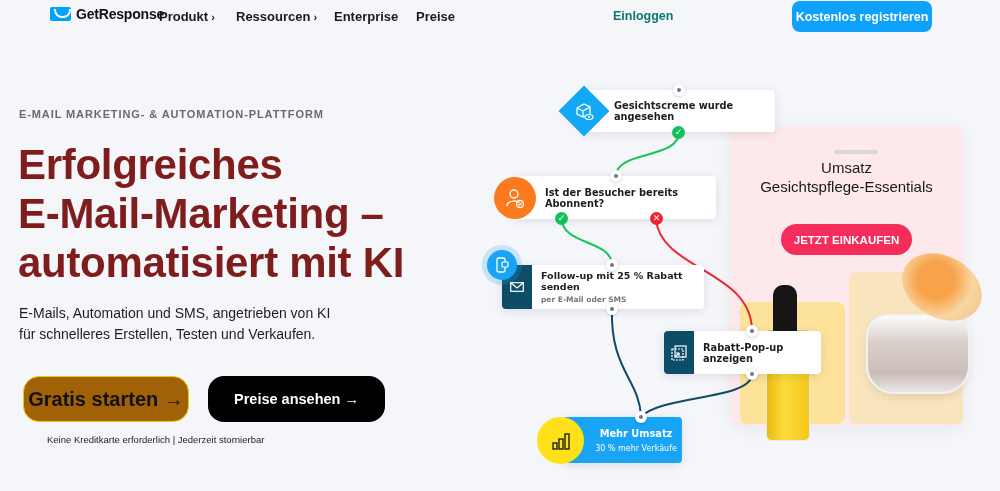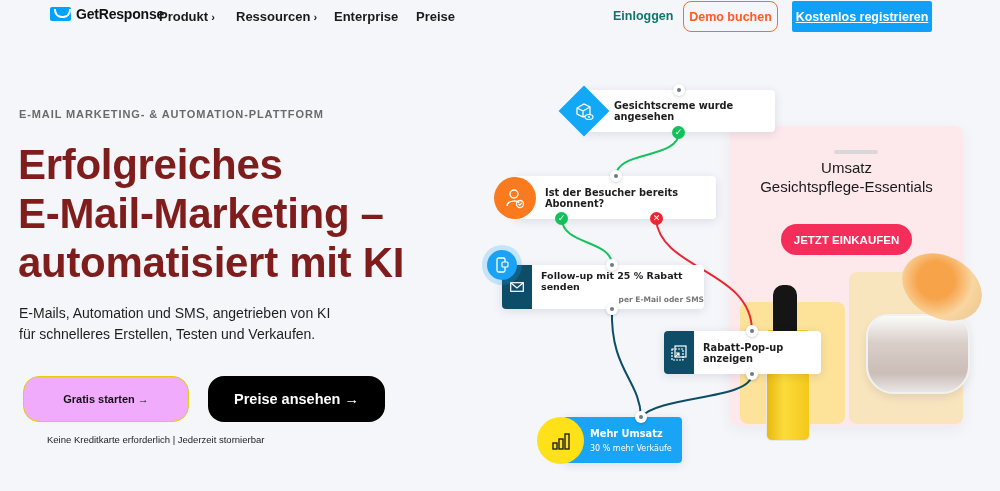--- a/index.html
+++ b/index.html
@@ -8,26 +8,26 @@
 
   .nav { position: absolute; top: 0; left: 0; width: 1000px; height: 32px; }
   .logo { position: absolute; left: 21px; top: 6px; display: flex; align-items: center; gap: 5px; padding-left: 29px; }
   .logo-mark { width: 21px; height: 14px; background: #00a2ff; border-radius: 2px; position: relative; }
   .logo-mark::after { content: ""; position: absolute; left: 4px; top: 2px; width: 13px; height: 7px; border: 2px solid #fff; border-top: none; border-radius: 0 0 8px 8px; }
   .logo-text { font-size: 14px; font-weight: 600; color: #111; letter-spacing: -0.2px; }
   .nav-item { position: absolute; top: 9px; font-size: 13px; font-weight: 600; color: #1a1a1a; }
   .nav-item .chev { font-size: 11px; margin-left: 3px; }
   .login { position: absolute; left: 613px; top: 9px; font-size: 12.5px; font-weight: 700; color: #0f766e; }
   .demo-btn { position: absolute; left: 683px; top: 1px; width: 95px; height: 31px; border: 1.5px solid #ff6b2c; border-radius: 8px; color: #ff5a1f; font-size: 12.5px; font-weight: 700; display: flex; align-items: center; justify-content: center; background: transparent; }
-  .reg-btn { position: absolute; left: 792px; top: 1px; width: 140px; height: 31px; border-radius: 2px; background: #0fa0fa; color: #fff; font-size: 12.5px; font-weight: 700; display: flex; align-items: center; justify-content: center; text-decoration: underline; }
+  .reg-btn { position: absolute; left: 792px; top: 1px; width: 140px; height: 31px; border-radius: 8px; background: #0fa0fa; color: #fff; font-size: 12.5px; font-weight: 700; display: flex; align-items: center; justify-content: center; }
 
   .eyebrow { position: absolute; left: 19px; top: 108px; font-size: 11px; font-weight: 700; letter-spacing: 0.9px; color: #6a6a6a; }
   .headline { position: absolute; left: 18px; top: 140px; font-size: 42px; font-weight: 700; line-height: 49px; color: #7f1d1d; letter-spacing: -0.3px; }
   .sub { position: absolute; left: 19px; top: 303px; font-size: 14px; line-height: 21px; color: #1e1e1e; }
-  .btn-yellow { position: absolute; left: 23px; top: 376px; width: 166px; height: 46px; border-radius: 16px; background: #f0abfc; border: 1px solid #e3cf00; font-size: 11px; font-weight: 700; color: #111; display: flex; align-items: center; justify-content: center; }
+  .btn-yellow { position: absolute; left: 23px; top: 376px; width: 166px; height: 46px; border-radius: 16px; background: #a16207; border: 1px solid #e3cf00; font-size: 20px; font-weight: 700; color: #111; display: flex; align-items: center; justify-content: center; }
   .btn-black { position: absolute; left: 208px; top: 376px; width: 177px; height: 46px; border-radius: 16px; background: #000; font-size: 14.5px; font-weight: 700; color: #fff; display: flex; align-items: center; justify-content: center; }
   .fine { position: absolute; left: 19px; top: 434px; font-size: 9.5px; color: #222; margin-left: 28px; }
 
   
   .promo { position: absolute; left: 730px; top: 126px; width: 233px; height: 300px; border-radius: 8px; background: #fde9eb; overflow: hidden; box-shadow: 0 4px 16px rgba(0,0,0,0.05); }
   .promo-handle { position: absolute; left: 104px; top: 24px; width: 44px; height: 4px; border-radius: 2px; background: #d8d8d8; }
   .promo-title { position: absolute; top: 32px; width: 100%; text-align: center; font-size: 15px; line-height: 19px; color: #1a1a1a; }
   .promo-disc { position: absolute; top: 70px; width: 100%; text-align: center; font-size: 17px; font-weight: 700; color: #f5275a; }
   .promo-btn { position: absolute; left: 51px; top: 98px; width: 131px; height: 31px; border-radius: 16px; background: #f52d5b; color: #fff; font-size: 11.5px; font-weight: 700; display: flex; align-items: center; justify-content: center; }
   .tile1 { position: absolute; left: 10px; top: 176px; width: 105px; height: 122px; border-radius: 8px; background: #fde29a; }
@@ -40,26 +40,26 @@
   .jar { position: absolute; left: 866px; top: 300px; width: 104px; height: 90px; }
   .jar .lid { position: absolute; left: 34px; top: -44px; width: 84px; height: 62px; border-radius: 50%; background: radial-gradient(circle at 40% 45%, #f7a34a 30%, #f9d5a0 60%, #e8c48d); transform: rotate(28deg); }
   .jar .glass { position: absolute; left: 0; top: 14px; width: 104px; height: 80px; border-radius: 22px 22px 28px 28px; background: linear-gradient(180deg,#fbfbfb 0%, #d9cfc9 35%, #cbbdb8 75%, #e9e6e5 100%); border: 2px solid #f1f1f1; box-shadow: 0 4px 8px rgba(0,0,0,0.08); }
 
   .flow { position: absolute; left: 0; top: 0; width: 1000px; height: 491px; pointer-events: none; }
 
   .node { position: absolute; background: #fff; border-radius: 4px; box-shadow: 0 2px 10px rgba(30,40,70,0.12); display: flex; align-items: center; font-family: "DejaVu Sans", sans-serif; font-weight: 700; color: #1d1d1d; }
   .n1 { left: 582px; top: 90px; width: 193px; height: 42px; font-size: 9.8px; padding-left: 32px; }
   .n2 { left: 515px; top: 176px; width: 201px; height: 43px; font-size: 9.8px; padding-left: 30px; }
   .n3 { left: 502px; top: 265px; width: 202px; height: 44px; padding-left: 39px; }
-  .n3 .col { display: flex; flex-direction: column; align-items: flex-end; }
+  .n3 .col { display: flex; flex-direction: column; align-items: flex-start; }
   .n3 .t { font-size: 9.5px; }
   .n3 .s { font-size: 7.5px; font-weight: 600; color: #777; margin-top: 3px; }
   .n4 { left: 664px; top: 331px; width: 157px; height: 43px; font-size: 9.8px; padding-left: 39px; }
   .side-teal { position: absolute; left: 0; top: 0; width: 30px; height: 100%; background: #0e4d68; border-radius: 4px 0 0 4px; display: flex; align-items: center; justify-content: center; }
-  .n5 { left: 563px; top: 417px; width: 119px; height: 46px; background: #1aa4f5; color: #fff; border-radius: 4px; padding-left: 27px; flex-direction: column; align-items: flex-start; justify-content: center; font-family: "DejaVu Sans", sans-serif; }
+  .n5 { left: 563px; top: 417px; width: 119px; height: 46px; background: #1aa4f5; color: #fff; border-radius: 4px; padding-left: 27px; flex-direction: column; align-items: center; justify-content: center; font-family: "DejaVu Sans", sans-serif; }
   .n5 .t { font-size: 9.8px; font-weight: 700; }
   .n5 .s { font-size: 8px; font-weight: 400; margin-top: 5px; }
 
   .diamond { position: absolute; left: 566px; top: 93px; width: 36px; height: 36px; background: #12a8f5; transform: rotate(45deg); }
   .diamond-icon { position: absolute; left: 573px; top: 100px; width: 22px; height: 22px; }
   .circ { position: absolute; border-radius: 50%; display: flex; align-items: center; justify-content: center; }
   .c-orange { left: 494px; top: 177px; width: 42px; height: 42px; background: #fb7a1d; }
   .c-yellow { left: 537px; top: 417px; width: 47px; height: 47px; background: #ffe11a; }
   .c-blue { left: 487px; top: 250px; width: 30px; height: 30px; background: #1aa3f5; box-shadow: 0 0 0 5px rgba(26,163,245,0.22); }
 
@@ -75,21 +75,20 @@
 <div class="nav">
   <div class="logo">
     <span class="logo-mark"></span>
     <span class="logo-text">GetResponse</span>
   </div>
   <div class="nav-item" style="left:159px"><span>Produkt</span><span class="chev">›</span></div>
   <div class="nav-item" style="left:236px"><span>Ressourcen</span><span class="chev">›</span></div>
   <div class="nav-item" style="left:334px">Enterprise</div>
   <div class="nav-item" style="left:416px">Preise</div>
   <div class="login">Einloggen</div>
-  <div class="demo-btn">Demo buchen</div>
   <div class="reg-btn">Kostenlos registrieren</div>
 </div>
 
 <div class="eyebrow">E-MAIL MARKETING- &amp; AUTOMATION-PLATTFORM</div>
 <h1 class="headline">
   <div>Erfolgreiches</div>
   <div>E-Mail-Marketing –</div>
   <div>automatisiert mit KI</div>
 </h1>
 <div class="sub">

